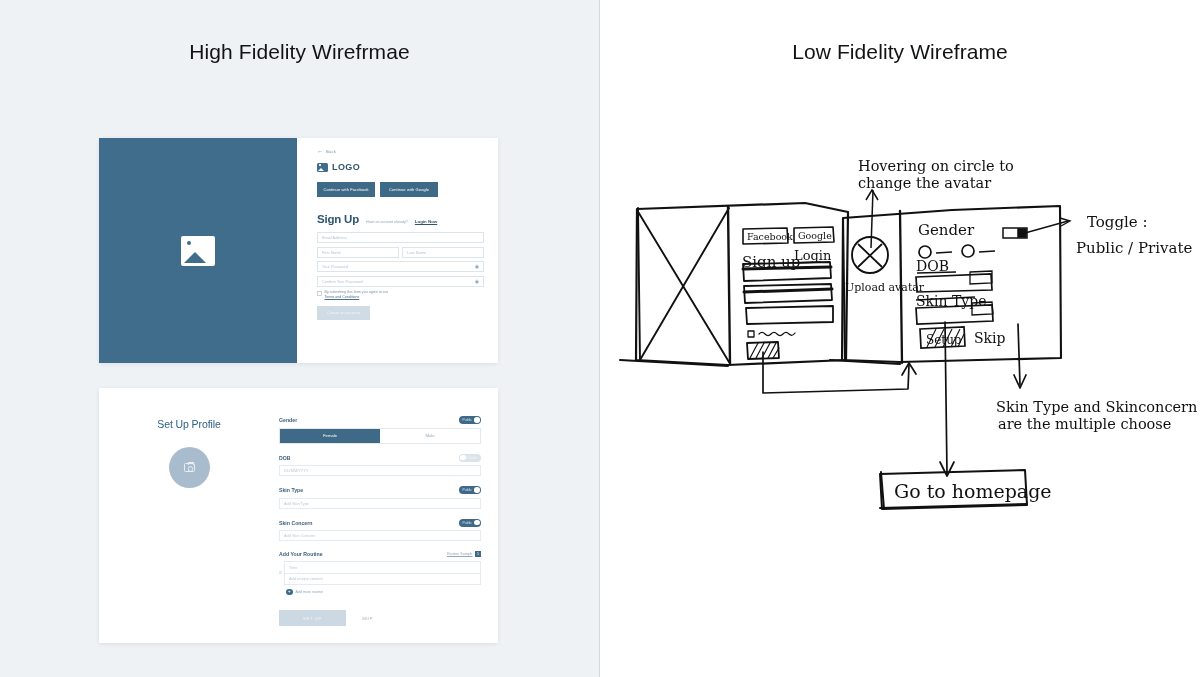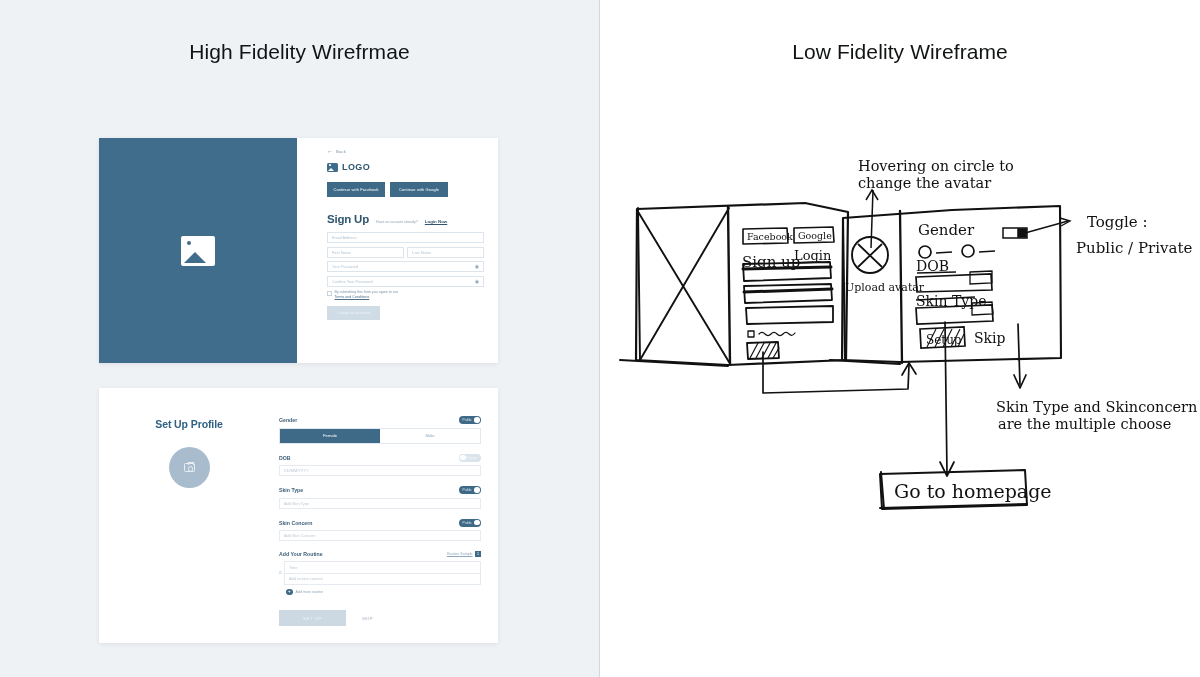--- a/index.html
+++ b/index.html
@@ -47,21 +47,21 @@
   .hero-img::before {
     content: ""; position: absolute; left: 6px; top: 5px;
     width: 4px; height: 4px; border-radius: 50%; background: #416d8c;
   }
   .hero-img::after {
     content: ""; position: absolute; left: 3px; bottom: 3px;
     width: 0; height: 0;
     border-left: 11px solid transparent; border-right: 11px solid transparent;
     border-bottom: 11px solid #416d8c;
   }
-  .signup-right { flex: 1; padding: 10px 14px 0 20px; position: relative; margin-left: 10px; }
+  .signup-right { flex: 1; padding: 10px 14px 0 20px; position: relative; }
 
   .back-row { display: flex; align-items: center; gap: 3px; margin-bottom: 8px; }
   .back-arrow { color: #5b7b93; font-size: 6px; line-height: 1; }
   .back-label { font-size: 4.2px; color: #7b93a6; letter-spacing: .2px; }
 
   .logo-row { display: flex; align-items: center; gap: 4px; margin-bottom: 10px; }
   .logo-mark {
     width: 11px; height: 9px; background: #416d8c; border-radius: 1.5px;
     position: relative; overflow: hidden;
   }
@@ -106,21 +106,21 @@
     width: 53px; padding: 4.5px 0; background: #cfdbe5; color: #f0f5f9;
     font-size: 4px; text-align: center;
   }
 
   
   #profile-card { left: 99px; top: 388px; width: 399px; height: 255px; }
   .profile-inner { display: flex; padding: 26px 17px 0 0; height: 100%; }
   .profile-left {
     width: 180px; padding-top: 4px; display: flex; flex-direction: column; align-items: center;
   }
-  .profile-title { font-size: 10.5px; font-weight: 700; color: #2f6184; letter-spacing: -.1px; }
+  .profile-title { font-size: 10.5px; font-weight: 400; color: #2f6184; letter-spacing: -.1px; }
   .avatar {
     width: 41px; height: 41px; border-radius: 50%; background: #a8bccd;
     margin-top: 17px; display: flex; align-items: center; justify-content: center;
   }
   .cam {
     width: 11px; height: 8.5px; border: 1.1px solid #e8eef3; border-radius: 1.5px;
     position: relative;
   }
   .cam::before {
     content:""; position:absolute; left:3.3px; top:-2.4px; width:4.4px; height:1.7px;

